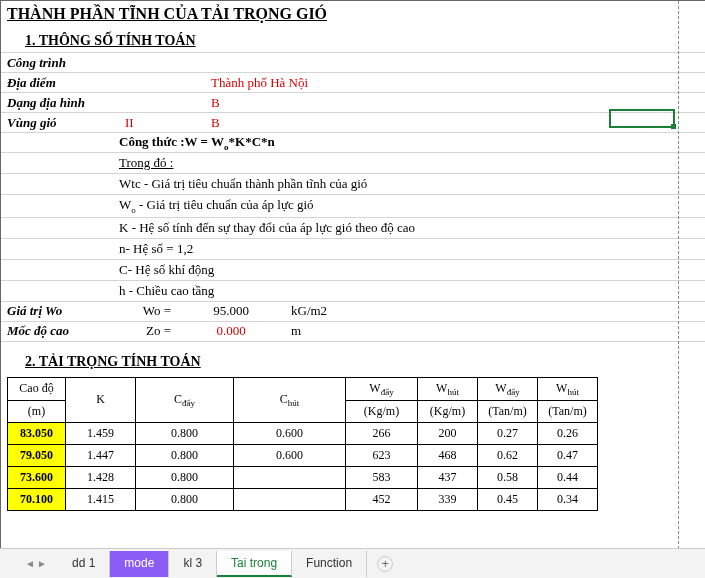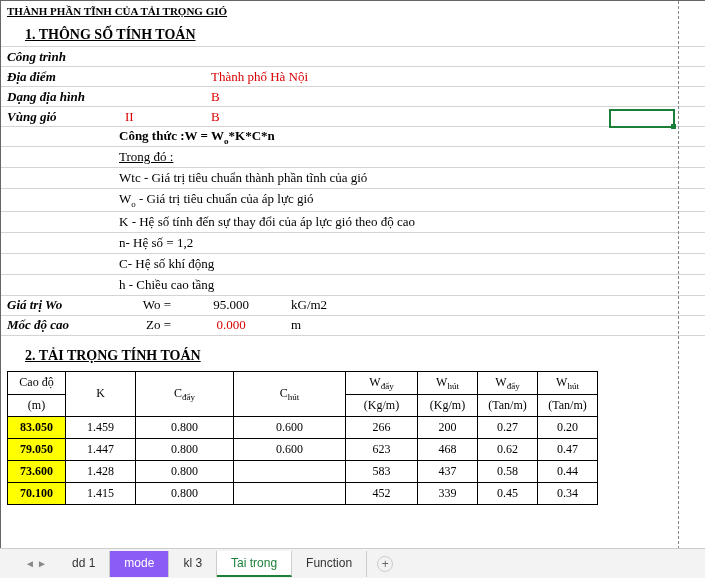--- a/index.html
+++ b/index.html
@@ -30,21 +30,21 @@
     color: #bfbfbf;
     font-family: Arial, sans-serif;
     z-index: 0;
     pointer-events: none;
   }
   .content { position: relative; z-index: 1; }
   .row { display: flex; align-items: center; min-height: 17px; }
   .title {
     font-weight: bold;
     text-decoration: underline;
-    font-size: 11px;
+    font-size: 16px;
     padding: 4px 6px;
   }
   .section {
     font-weight: bold;
     text-decoration: underline;
     font-size: 14px;
     padding: 6px 6px 3px 24px;
   }
   .lblcol { width: 118px; padding-left: 6px; font-style: italic; font-weight: bold; }
   .valred { color: #d80000; }
@@ -259,21 +259,21 @@
       </tbody>
         <tbody id="data-rows">
           <tr>
             <td class="hl">83.050</td>
             <td>1.459</td>
             <td>0.800</td>
             <td>0.600</td>
             <td>266</td>
             <td>200</td>
             <td>0.27</td>
-            <td>0.20</td>
+            <td>0.26</td>
           </tr>
           <tr>
             <td class="hl">79.050</td>
             <td>1.447</td>
             <td>0.800</td>
             <td>0.600</td>
             <td>623</td>
             <td>468</td>
             <td>0.62</td>
             <td>0.47</td>

